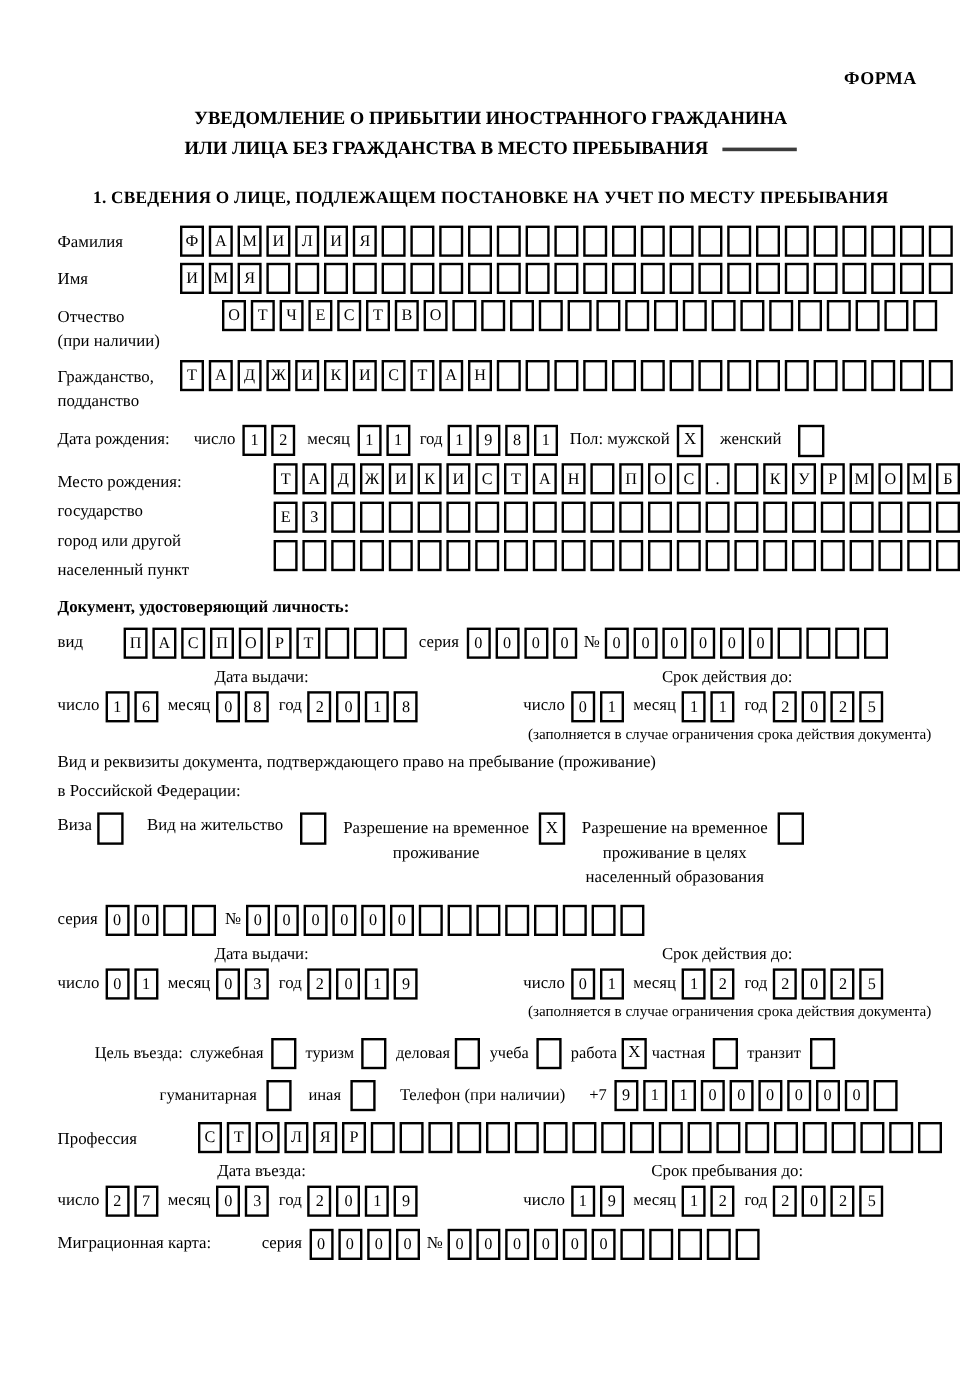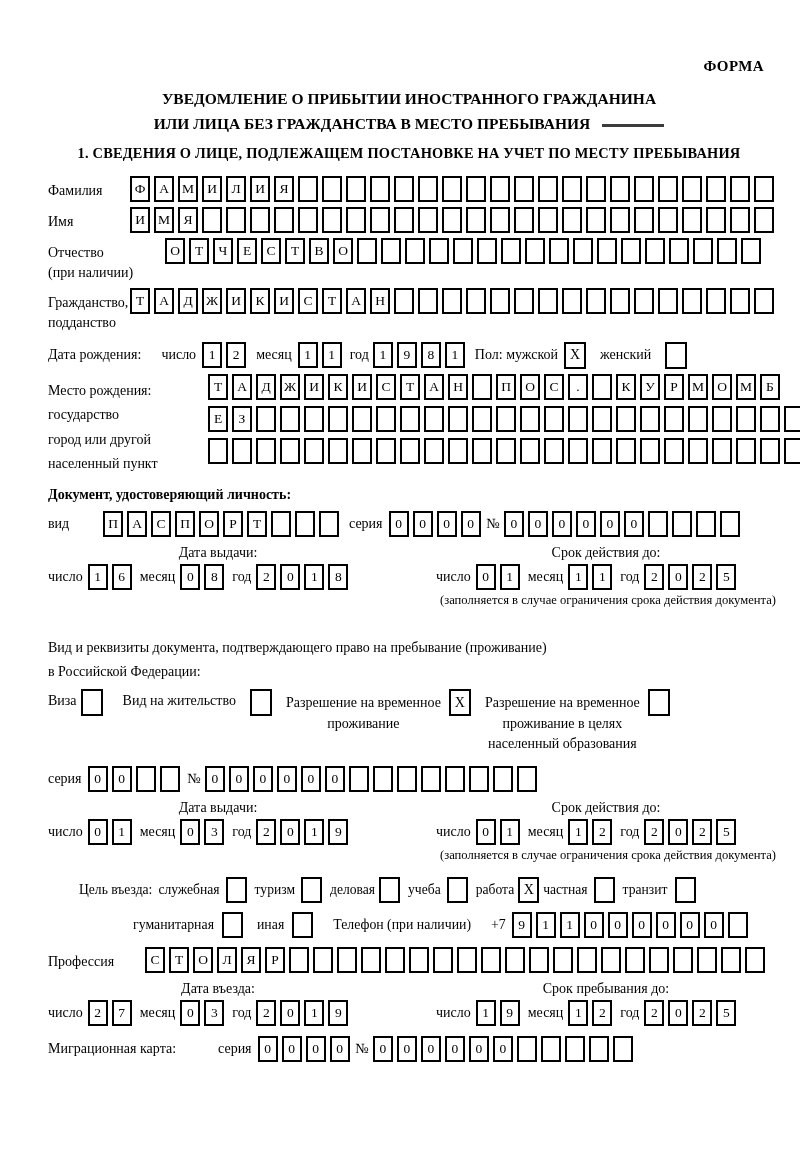--- a/index.html
+++ b/index.html
@@ -8,23 +8,23 @@
   .page { padding:40px 30px 0 48px; width:800px; }
 
   .annex { margin-left:572px; font-size:13.5px; line-height:1.35; }
   .annex-sub { margin-top:4px; font-size:12.8px; line-height:1.3; }
 
   .forma { text-align:right; font-weight:bold; font-size:15px; margin-top:18px; padding-right:6px; letter-spacing:0.4px; }
 
   .title { text-align:center; font-weight:bold; font-size:15.5px; line-height:1.6; margin-top:12px; }
   .blank-line { display:inline-block; width:62px; height:3px; background:#3c3c3c; margin-left:12px; vertical-align:2px; }
 
-  .sec-heading { text-align:center; font-weight:bold; font-size:14.4px; margin-top:8px; letter-spacing:0.2px; }
-
-  .frow { display:flex; align-items:flex-start; margin-top:5px; }
+  .sec-heading { text-align:center; font-weight:bold; font-size:14.4px; margin-top:20px; letter-spacing:0.2px; }
+
+  .frow { display:flex; align-items:flex-start; margin-top:5px;gap:20px; }
   .flabel { width:82px; flex-shrink:0; padding-top:5px; line-height:1.45; }
   .w117 { width:117px; } .w160 { width:160px; } .w97 { width:97px; }
 
   .boxes { display:flex; gap:4px; }
   .box { width:20px; height:26px; border:2px solid #000; display:flex; align-items:center;
          justify-content:center; font-size:13.5px; flex-shrink:0; background:#fff; }
   .cbox { width:22px; height:27px; border:2px solid #000; display:inline-flex; align-items:center;
           justify-content:center; font-size:14px; flex-shrink:0; background:#fff; }
   .stack > .boxes { margin-bottom:6px; }
 
@@ -34,21 +34,21 @@
 
   .doc-heading { font-weight:bold; font-size:14px; margin-top:10px; }
 
   .dates { display:flex; justify-content:space-between; width:728px; margin-top:8px;gap:37px; }
   .dgroup { min-width:340px; }
   .dcaption { text-align:center; margin-bottom:3px; }
   .dline { display:flex; align-items:center; }
   .dline span { margin-right:5px; } .dline .boxes { margin-right:8px; }
   .note { width:728px; text-align:right; font-size:12.6px; margin-top:3px; }
 
-  .para { margin-top:28px; line-height:1.7; }
+  .para { margin-top:4px; line-height:1.7; }
 
   .permit-row { display:flex; align-items:flex-start; margin-top:6px; }
   .opt-center { text-align:center; line-height:1.45; }
 
   .purpose-row { display:flex; align-items:center; margin-top:14px; font-size:13.6px;margin-left:31px; }
   .purpose-row .cbox, .purpose2-row .cbox { width:21px; height:26px; }
   .purpose2-row { display:flex; align-items:center; margin-top:9px; font-size:13.8px; }
 </style>
 </head>
 <body>

